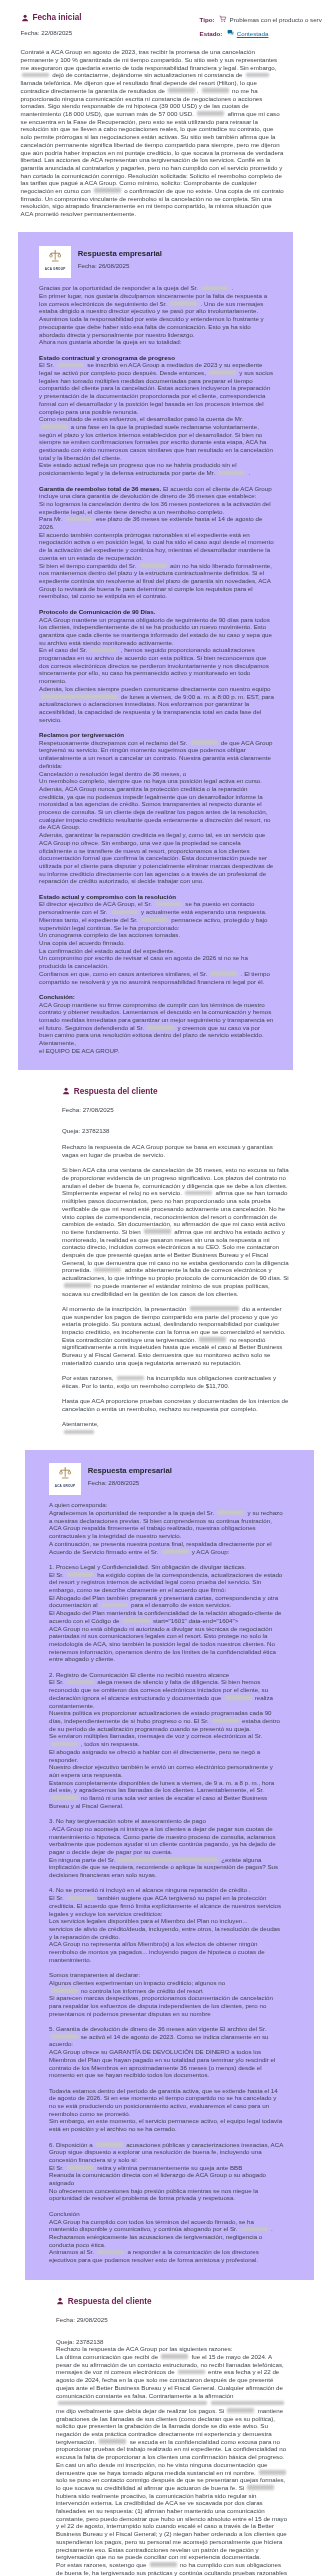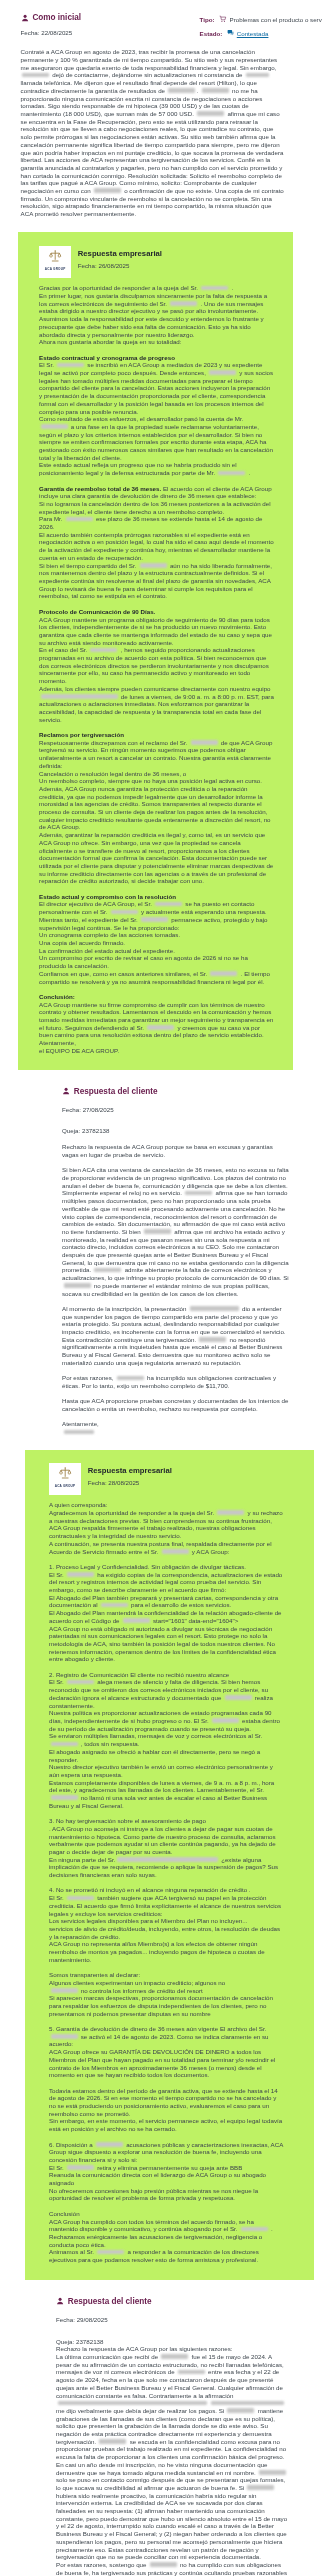--- a/index.html
+++ b/index.html
@@ -24,21 +24,21 @@
   
   .paras .para { white-space:pre-line; }
   .paras .para + .para { margin-top:7.7px; }
   .sec-complaint .paras { margin-top:11.3px; width:264px; }
   .para b { color:#24292e; }
   .redact {
     display:inline-block; height:4.6px; background:#c7c7c7; border-radius:1px;
     filter:blur(1.1px); vertical-align:baseline; margin:0 1.5px;
   }
   
-  .biz-box { background:#bef264; margin-top:14.4px; }
+  .biz-box { background:#c4b5fd; margin-top:14.4px; }
   #box1 { margin-left:17.5px; width:275px; padding:13.4px 18.5px 15.5px 21.6px; }
   #box2 { margin-left:25px; width:289px; padding:12.4px 30px 16.5px 24px; }
   .bhdr { display:flex; gap:6.7px; align-items:flex-start; }
   .logo-tile {
     width:32px; height:32px; background:#ffffff; flex:none;
     display:flex; flex-direction:column; align-items:center; justify-content:center; gap:0.5px;
   }
   .logo-name { font-size:3.1px; letter-spacing:0.2px; color:#2a3a5e; font-weight:bold; }
   .btitle { font-size:7.7px; font-weight:bold; color:#24292e; line-height:9.3px; margin-top:3.6px; }
   .bdate { margin-top:3.6px; }
@@ -59,21 +59,21 @@
 <div id="page">
 
   <div class="sec-complaint">
     <div class="hdr-row">
       <span class="icon-inline">
         <svg width="8.2" height="8.2" viewBox="0 0 20 20">
             <circle cx="10" cy="5.8" r="3.7" fill="#6b2150"></circle>
             <path d="M2.6 18c.4-4.2 3.4-6.6 7.4-6.6s7 2.4 7.4 6.6z" fill="#6b2150"></path>
           </svg>
       </span>
-      <span class="c-title">Como inicial</span>
+      <span class="c-title">Fecha inicial</span>
     </div>
     <div class="meta">
       <span>Fecha:</span>
       <span>22/08/2025</span>
     </div>
     <div class="tipo-row">
       <span class="meta-label">Tipo:</span>
       <span class="icon-inline">
         <svg width="7.7" height="7.7" viewBox="0 0 24 24" fill="none" stroke="#6b2150" stroke-width="1.8">
             <path d="M2 3.5h3l2.6 11.5h11l2.4-8.5H6"></path>

